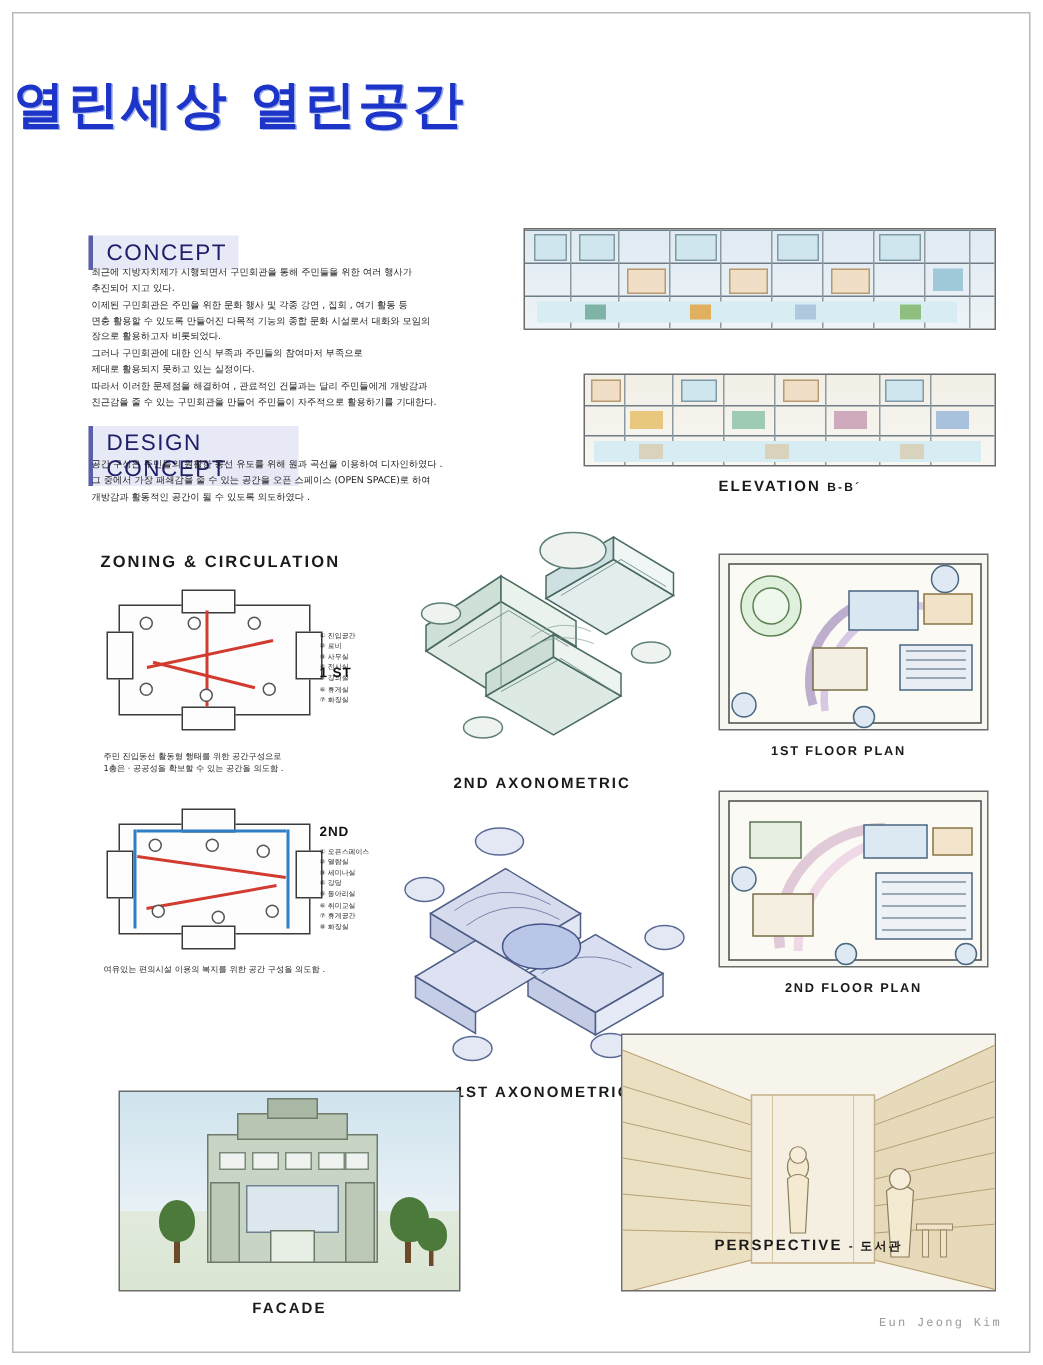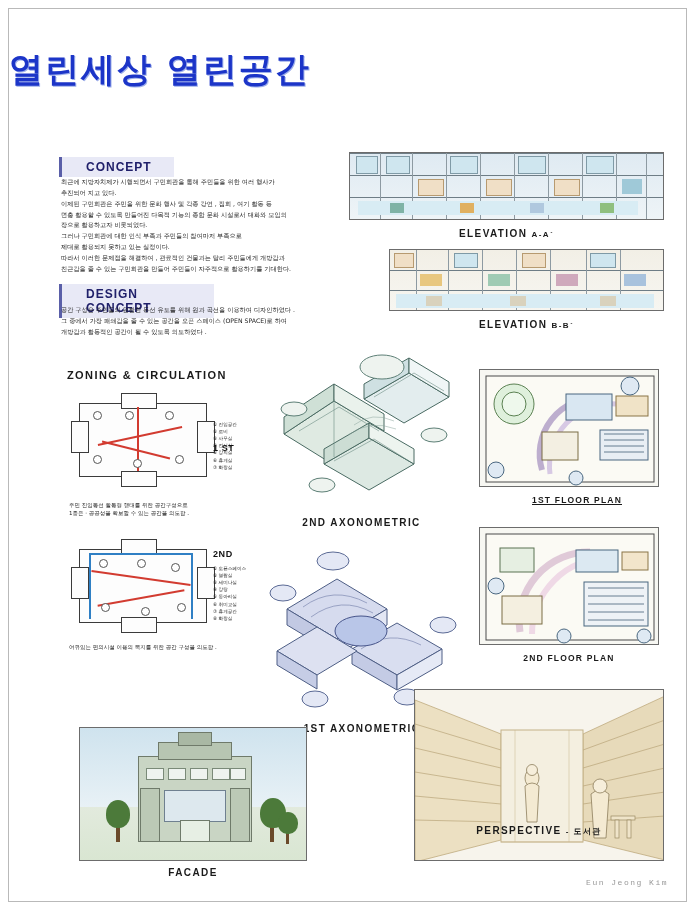--- a/index.html
+++ b/index.html
@@ -45,23 +45,23 @@
     font-family: "DejaVu Sans", sans-serif;
     font-size: 15px;
     color: #7b8ed6;
     letter-spacing: 1px;
   }
   
   .sec-head {
     position: absolute;
     background: #e8e9f6;
     border-left: 3px solid #5a5fa8;
-    padding: 3px 10px 3px 24px;
-    font-size: 12px;
-    font-weight: bold;
+    padding: 3px 10px 3px 9px;
+    font-size: 15px;
+    font-weight: normal;
     letter-spacing: 1px;
     color: #20206a;
   }
   
   .body-text {
     position: absolute;
     font-size: 6.2px;
     line-height: 1.75;
     color: #1b1b1b;
     font-family: "DejaVu Sans", sans-serif;
@@ -249,24 +249,20 @@
     <div class="glass warm" style="left:68px; top:26px; width:24px; height:15px;"></div>
     <div class="glass warm" style="left:136px; top:26px; width:24px; height:15px;"></div>
     <div class="glass warm" style="left:204px; top:26px; width:24px; height:15px;"></div>
     <div class="blk" style="left:272px; top:26px; width:20px; height:15px;"></div>
     <div class="blk sky" style="left:8px; top:48px; width:280px; height:14px;"></div>
     <div class="blk" style="left:40px; top:50px; width:14px; height:10px; background:#7fb3a6;"></div>
     <div class="blk" style="left:110px; top:50px; width:14px; height:10px; background:#e0b060;"></div>
     <div class="blk" style="left:180px; top:50px; width:14px; height:10px; background:#b0c8de;"></div>
     <div class="blk" style="left:250px; top:50px; width:14px; height:10px; background:#8fbf7f;"></div>
   </div>
-  <div class="caption" style="left:340px; top:219px; width:315px;">
-    <span>ELEVATION</span>
-    <span class="small">A-A´</span>
-  </div>
 
   <div class="panel bordered elev-b" style="left:380px; top:240px; width:275px; height:62px;">
     <div class="strip-floor" style="top:20px;"></div>
     <div class="strip-floor" style="top:40px;"></div>
     <div class="strip-col" style="left:26px;"></div>
     <div class="strip-col" style="left:58px;"></div>
     <div class="strip-col" style="left:92px;"></div>
     <div class="strip-col" style="left:126px;"></div>
     <div class="strip-col" style="left:160px;"></div>
     <div class="strip-col" style="left:196px;"></div>
@@ -419,21 +415,21 @@
       <rect x="120" y="60" width="48" height="30" fill="#e8eef4" stroke="#4a6780"></rect>
       <rect x="62" y="62" width="36" height="28" fill="#f3efe2" stroke="#7a6c45"></rect>
       <g stroke="#45607a" stroke-width="0.8">
         <path d="M124 64 h40 M124 70 h40 M124 76 h40 M124 82 h40"></path>
       </g>
       <circle cx="150" cy="16" r="9" fill="#dfe9f3" stroke="#4a6780"></circle>
       <circle cx="16" cy="100" r="8" fill="#dfe9f3" stroke="#4a6780"></circle>
       <circle cx="96" cy="108" r="7" fill="#dfe9f3" stroke="#4a6780"></circle>
     </svg>
   </div>
-  <div class="caption-sm" style="left:478px; top:486px; width:180px;text-decoration:underline;">1ST  FLOOR  PLAN</div>
+  <div class="caption-sm" style="left:460px; top:486px; width:180px;">1ST  FLOOR  PLAN</div>
 
   <div class="panel bordered plan" style="left:470px; top:518px; width:180px; height:118px;">
     <svg width="180" height="118" viewBox="0 0 180 118">
       <rect x="6" y="6" width="168" height="106" fill="#fbfaf4" stroke="#4a4a4a"></rect>
       <path d="M40 104 A70 70 0 0 1 110 24" fill="none" stroke="#d7b9cf" stroke-width="7" opacity=".75"></path>
       <path d="M52 106 A76 76 0 0 1 128 30" fill="none" stroke="#efd9e6" stroke-width="6"></path>
       <rect x="96" y="22" width="42" height="22" fill="#dce9f2" stroke="#49667f"></rect>
       <rect x="142" y="24" width="26" height="18" fill="#f2e5cb" stroke="#8a7446"></rect>
       <rect x="104" y="54" width="64" height="44" fill="#eef2f6" stroke="#49667f"></rect>
       <g stroke="#45607a" stroke-width="0.8">

